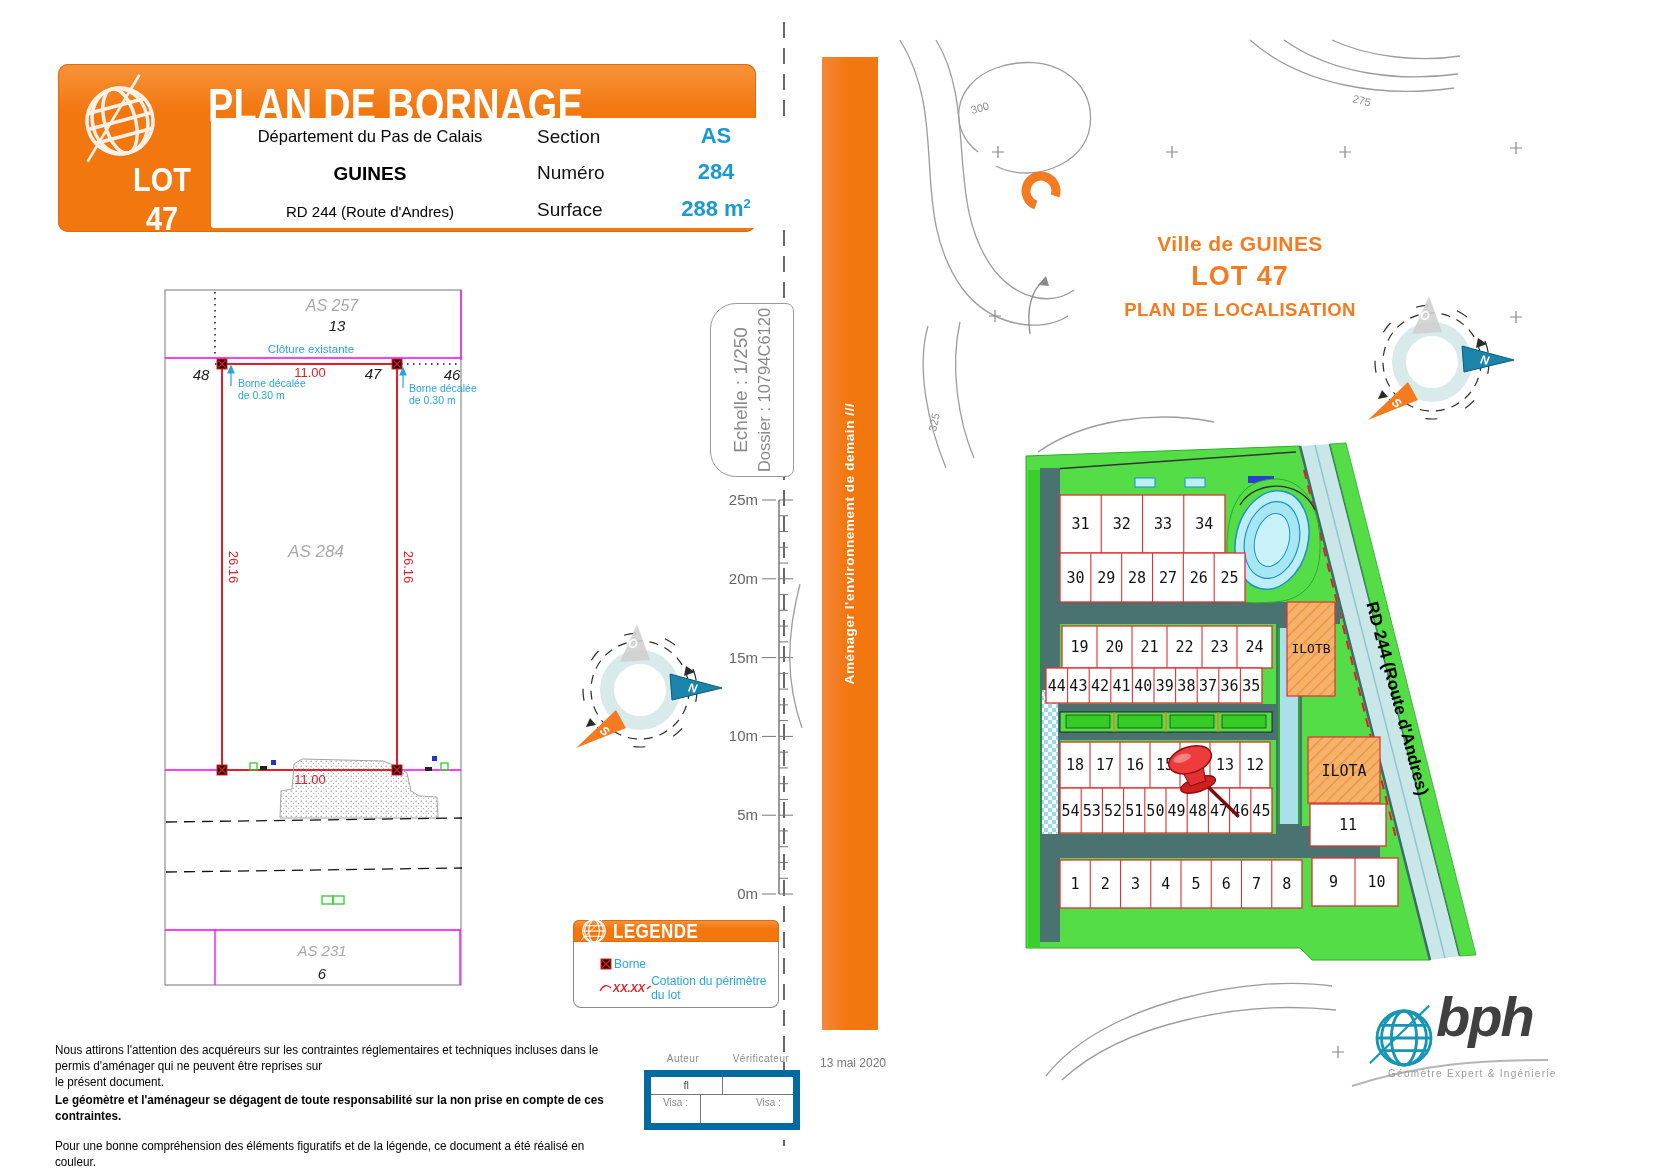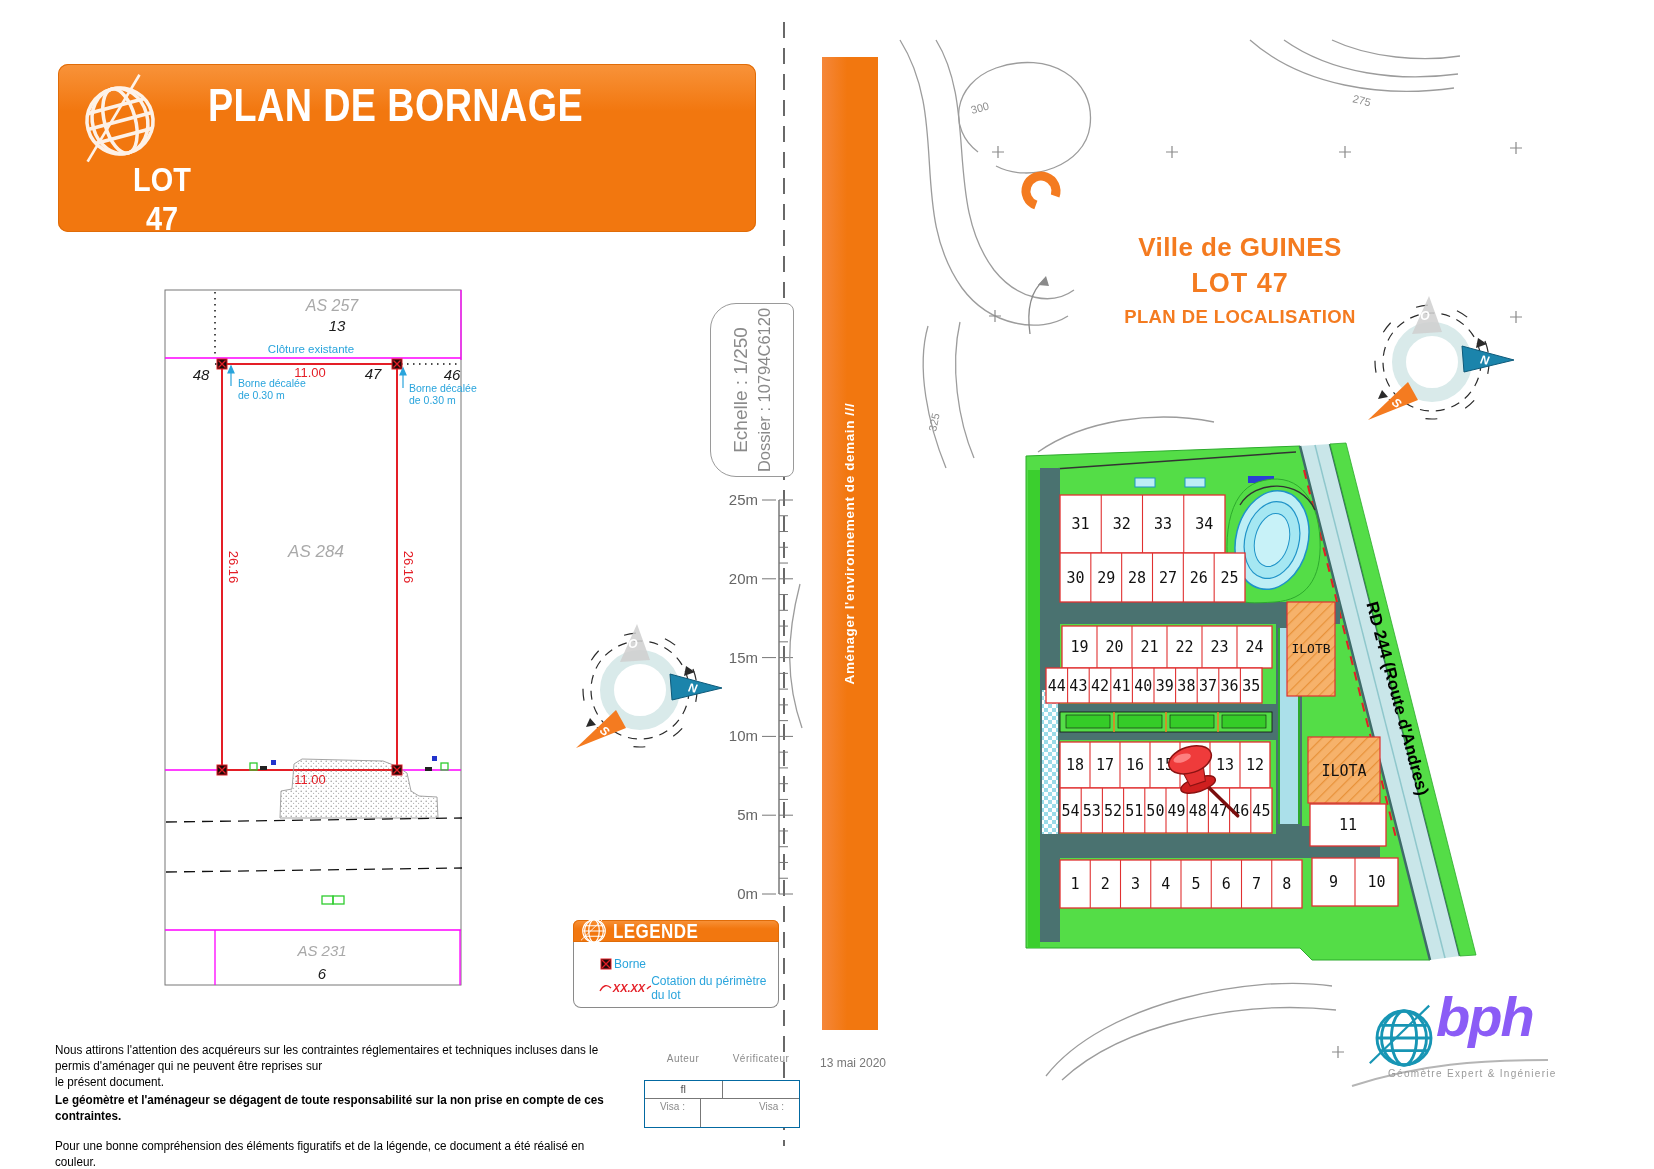--- a/index.html
+++ b/index.html
@@ -51,43 +51,43 @@
   
   .notes{left:55px;top:1043px;width:600px;font-size:12.3px;color:#000;line-height:1.3;
        transform:scaleX(.95);transform-origin:left top;}
   .notes .bold{font-weight:bold;margin-top:2px;}
   .notes .gap{margin-top:14px;}
 
   
   .appr{left:644px;top:1053px;width:156px;font-size:10px;color:#8a8a8a;}
   .appr-h{display:flex;}
   .appr-h span{width:50%;text-align:center;letter-spacing:.5px;}
-  .appr-box{border:1px solid #0369a1;margin-top:16px;background:#fff;}
+  .appr-box{border:7px solid #0369a1;margin-top:6px;background:#fff;}
   .appr-r1{display:flex;border-bottom:1px solid #777;height:17px;align-items:center;}
   .appr-r1 span{width:50%;text-align:center;color:#555;font-size:11px;}
   .appr-r1 span:first-child{border-right:1px solid #777;height:100%;line-height:17px;}
   .appr-r2{display:flex;height:28px;gap:43px;}
   .appr-r2 span{width:50%;text-align:center;padding-top:2px;}
   .appr-r2 span:first-child{border-right:1px solid #777;}
 
   
   .banner{left:822px;top:57px;width:56px;height:973px;background:linear-gradient(90deg,#f5873a,#f2770f 45%);
        display:flex;align-items:center;justify-content:center;}
   .banner span{transform:rotate(-90deg);white-space:nowrap;color:#fff;font-size:13.5px;
        font-weight:600;letter-spacing:.6px;}
   .date{left:820px;top:1056px;font-size:12px;color:#777;}
 
   .loctitle{left:1090px;top:232px;width:300px;text-align:center;color:#f47b20;}
-  .lt1{font-size:26px;font-weight:700;letter-spacing:.4px;}
+  .lt1{font-size:21px;font-weight:700;letter-spacing:.4px;}
   .lt2{font-size:27px;font-weight:800;margin-top:5px;letter-spacing:1px;}
   .lt3{font-size:18.5px;font-weight:700;margin-top:7px;letter-spacing:.4px;}
 
   .bph{left:1352px;top:996px;width:230px;height:96px;}
   .bphname{position:absolute;left:84px;top:-12px;font-size:56px;font-weight:bold;font-style:italic;
-       color:#8b5cf6;letter-spacing:-2px;}
+       color:#404040;letter-spacing:-2px;}
   .bphtag{position:absolute;left:36px;top:72px;font-size:10px;color:#9a9a9a;
        letter-spacing:1.3px;white-space:nowrap;}
 
   
   text{font-family:"Liberation Sans",sans-serif;}
   .t-gray-i{fill:#a9a9a9;font-style:italic;font-size:16px;}
   .t-gray-i2{fill:#a9a9a9;font-style:italic;font-size:15px;}
   .t-blk-i{fill:#1a1a1a;font-style:italic;font-size:15px;}
   .t-red{fill:#e41e26;font-size:13px;}
   .t-cyan{fill:#29a4dc;font-size:11.5px;}
@@ -464,20 +464,31 @@
 
 <path d="M1352,1086 C1420,1064 1480,1060 1548,1060" stroke="#b5b5b5" stroke-width="2" fill="none"></path>
 </svg>
 
 <div class="blk hdr">
   <svg class="hdr-globe" width="120" height="120">
     <use href="#globe" transform="translate(58,55) scale(2.2) rotate(-15)"></use>
   </svg>
   <div class="hdr-title">PLAN DE BORNAGE</div>
   <div class="hdr-lot">LOT 47</div>
+  <div class="hdr-panel">
+    <div class="hp-dept">Département du Pas de Calais</div>
+    <div class="hp-commune">GUINES</div>
+    <div class="hp-road">RD 244 (Route d'Andres)</div>
+    <div class="hp-flabel" style="top:8px">Section</div>
+    <div class="hp-fvalue" style="top:5px">AS</div>
+    <div class="hp-flabel" style="top:44px">Numéro</div>
+    <div class="hp-fvalue" style="top:41px">284</div>
+    <div class="hp-flabel" style="top:81px">Surface</div>
+    <div class="hp-fvalue" style="top:78px"><span>288 m</span><sup>2</sup></div>
+  </div>
 </div>
 
 <div class="blk escbox">
   <div class="escrot">
     <div class="esc1">Echelle : 1/250</div>
     <div class="esc2">Dossier : 10794C6120</div>
   </div>
 </div>
 
 <div class="blk legend">

